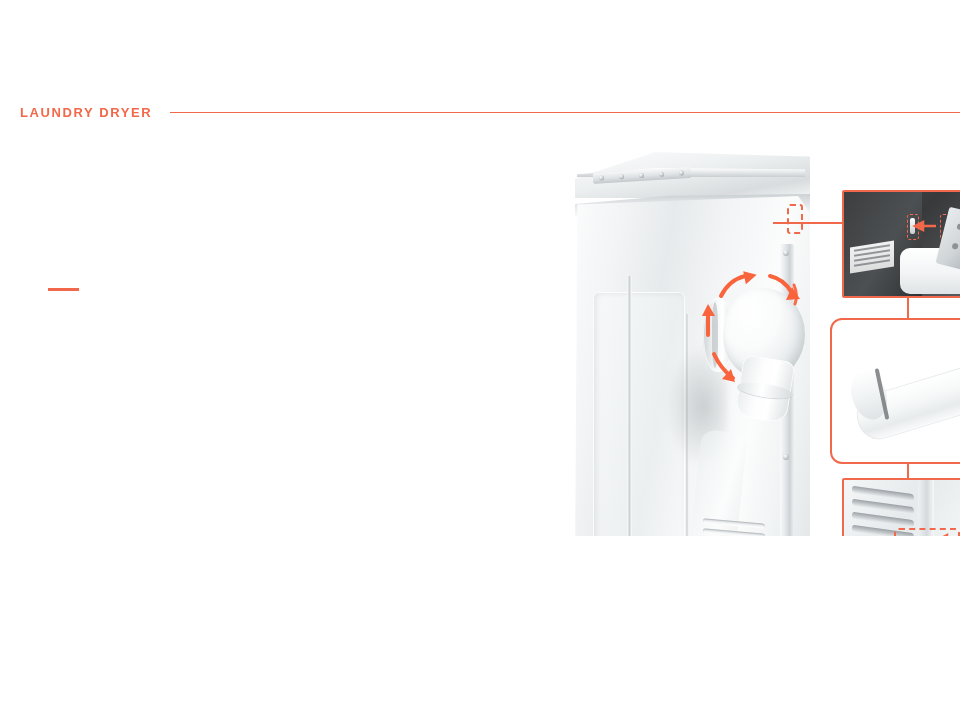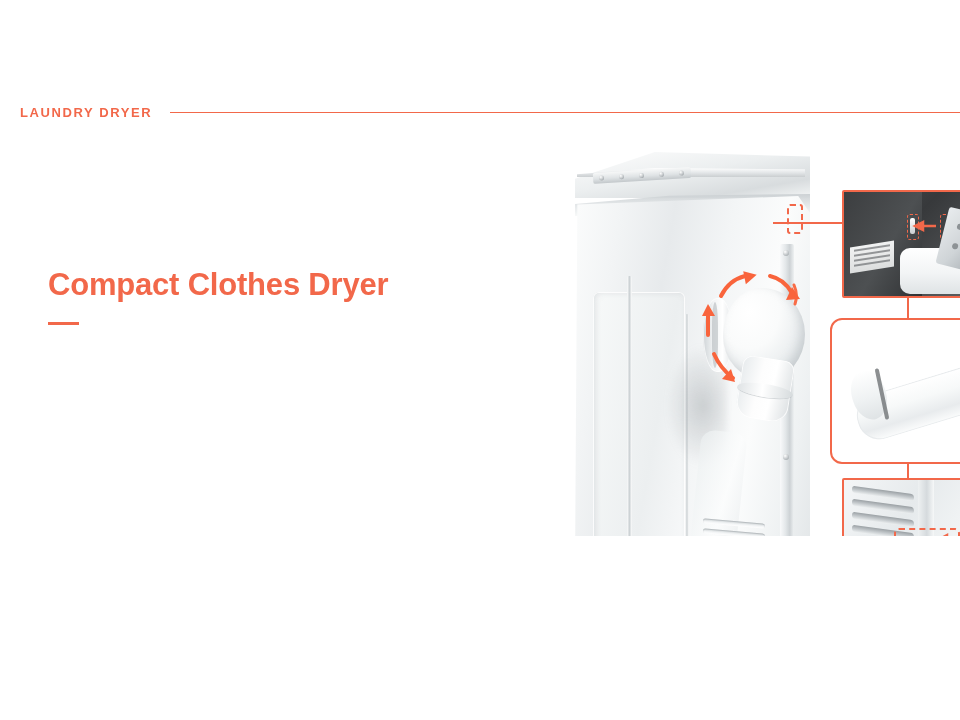--- a/index.html
+++ b/index.html
@@ -414,21 +414,20 @@
 <body>
 
 <div class="page">
 
   <div class="eyebrow-row">
     <div class="eyebrow-label">LAUNDRY DRYER</div>
     <div class="eyebrow-rule"></div>
   </div>
 
   <div class="copy-block">
-    <h1 class="headline">Compact Clothes Dryer</h1>
     <div class="headline-divider"></div>
   </div>
 
   <div class="art-stage">
 
     <div class="dryer">
       <div class="dryer-top"></div>
       <div class="dryer-top-edge"></div>
       <div class="dryer-hinge">
         <span class="screw" style="left:6px;"></span>

